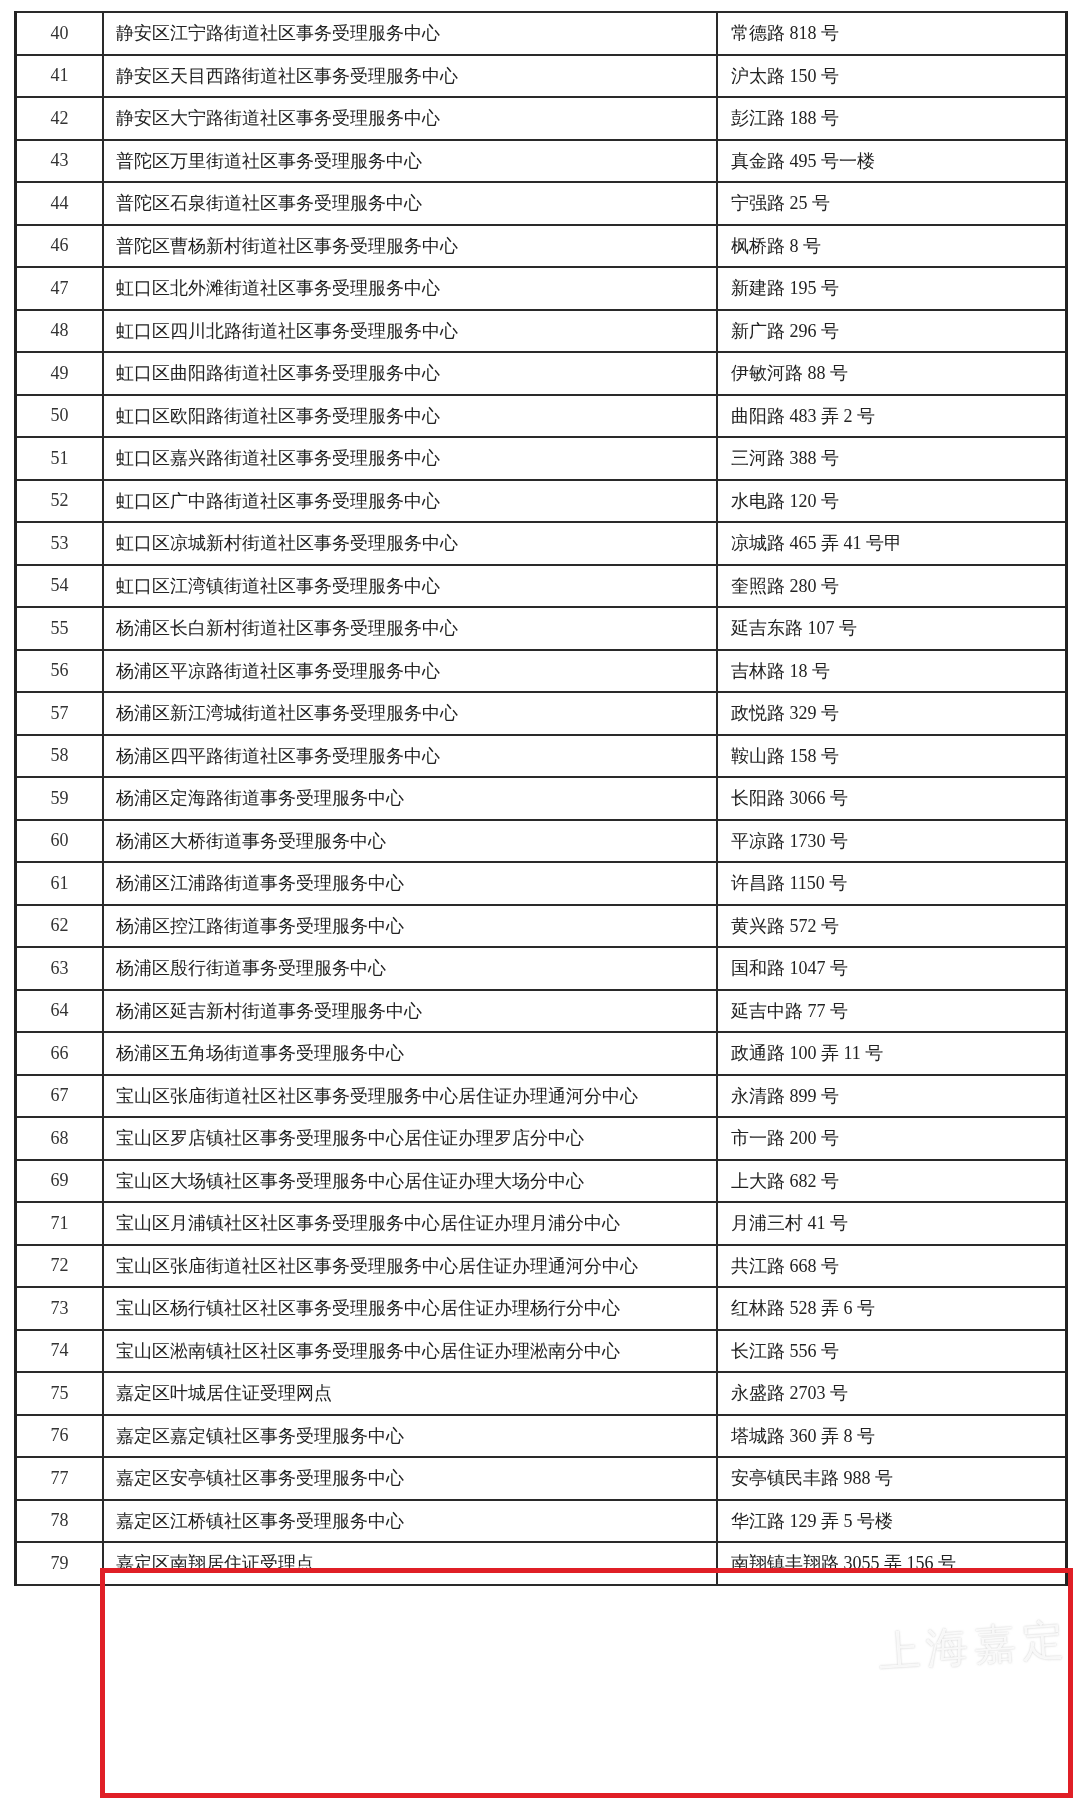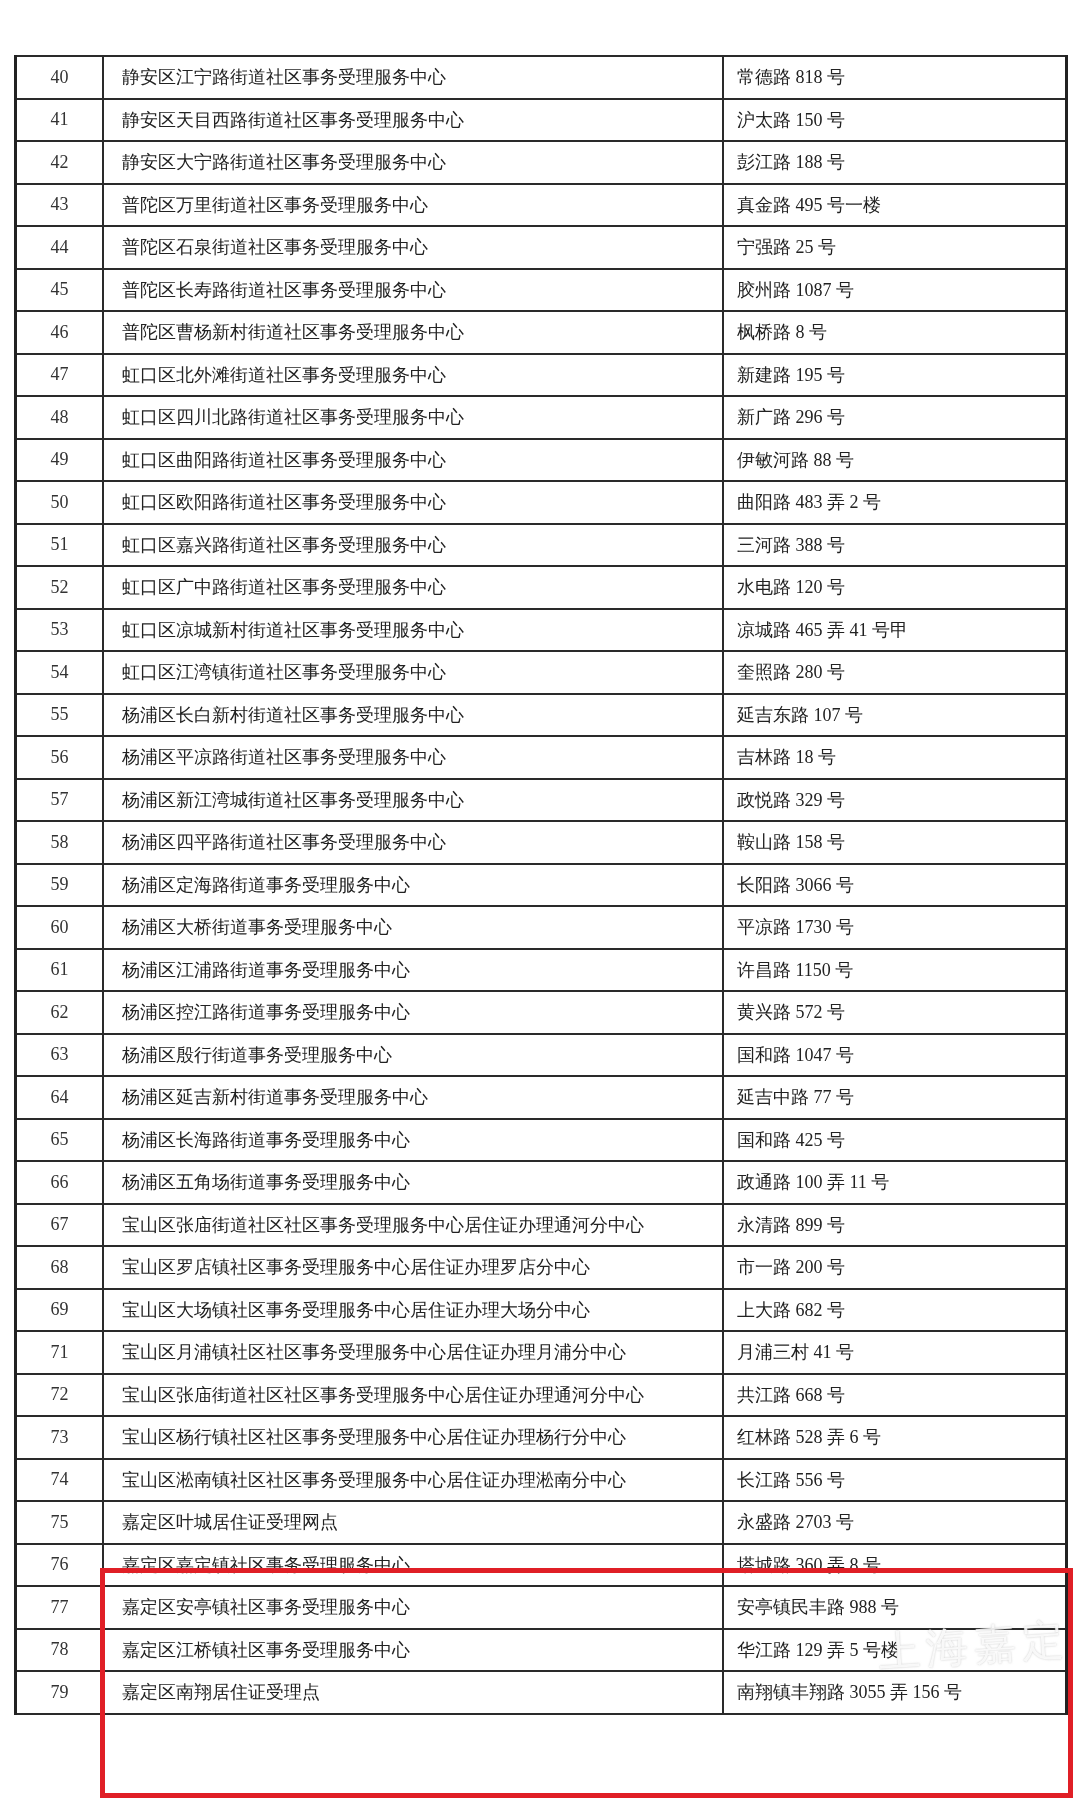--- a/index.html
+++ b/index.html
@@ -1,23 +1,23 @@
 <!DOCTYPE html>
 <html><head>
 <meta charset="utf-8">
 <style>
   html, body { margin: 0; padding: 0; background: #ffffff; }
   body { width: 1080px; height: 1801px; position: relative; overflow: hidden;
          font-family: "Liberation Serif", "DejaVu Serif", serif; color: #222; }
   .table-wrap { position: absolute; left: 14px; top: 11px; width: 1054px; }
-  table { border-collapse: collapse; width: 1054px; table-layout: fixed; margin-top: 44px; }
+  table { border-collapse: collapse; width: 1054px; table-layout: fixed; }
   td { border: 2px solid #2a2a2a; height: 40.5px; padding: 0; font-size: 18px;
        white-space: nowrap; overflow: hidden; vertical-align: middle; }
   td.num { width: 85px; text-align: center; color: #333; }
-  td.name { width: 600px; padding-left: 18px; }
+  td.name { width: 600px; padding-left: 12px; }
   td.addr { padding-left: 13px; }
   table { border-left: 3px solid #222; border-right: 3px solid #222; }
   .highlight-box { position: absolute; left: 100px; top: 1568px; width: 963px; height: 220px;
                    border: 5px solid #e01f26; pointer-events: none; }
   .watermark { position: absolute; left: 878px; top: 1618px; font-size: 42px; color: rgba(255,255,255,0.85);
                text-shadow: 0 0 2px rgba(160,160,160,0.6); letter-spacing: 6px; transform: rotate(-4deg);
                font-family: "DejaVu Sans", sans-serif; pointer-events: none; }
 </style>
 </head>
 <body>
@@ -44,25 +44,20 @@
           <td class="num">43</td>
           <td class="name">普陀区万里街道社区事务受理服务中心</td>
           <td class="addr">真金路 495 号一楼</td>
         </tr>
         <tr>
           <td class="num">44</td>
           <td class="name">普陀区石泉街道社区事务受理服务中心</td>
           <td class="addr">宁强路 25 号</td>
         </tr>
         <tr>
-          <td class="num">45</td>
-          <td class="name">普陀区长寿路街道社区事务受理服务中心</td>
-          <td class="addr">胶州路 1087 号</td>
-        </tr>
-        <tr>
           <td class="num">46</td>
           <td class="name">普陀区曹杨新村街道社区事务受理服务中心</td>
           <td class="addr">枫桥路 8 号</td>
         </tr>
         <tr>
           <td class="num">47</td>
           <td class="name">虹口区北外滩街道社区事务受理服务中心</td>
           <td class="addr">新建路 195 号</td>
         </tr>
         <tr>
@@ -142,25 +137,20 @@
         </tr>
         <tr>
           <td class="num">63</td>
           <td class="name">杨浦区殷行街道事务受理服务中心</td>
           <td class="addr">国和路 1047 号</td>
         </tr>
         <tr>
           <td class="num">64</td>
           <td class="name">杨浦区延吉新村街道事务受理服务中心</td>
           <td class="addr">延吉中路 77 号</td>
-        </tr>
-        <tr>
-          <td class="num">65</td>
-          <td class="name">杨浦区长海路街道事务受理服务中心</td>
-          <td class="addr">国和路 425 号</td>
         </tr>
         <tr>
           <td class="num">66</td>
           <td class="name">杨浦区五角场街道事务受理服务中心</td>
           <td class="addr">政通路 100 弄 11 号</td>
         </tr>
         <tr>
           <td class="num">67</td>
           <td class="name">宝山区张庙街道社区社区事务受理服务中心居住证办理通河分中心</td>
           <td class="addr">永清路 899 号</td>

